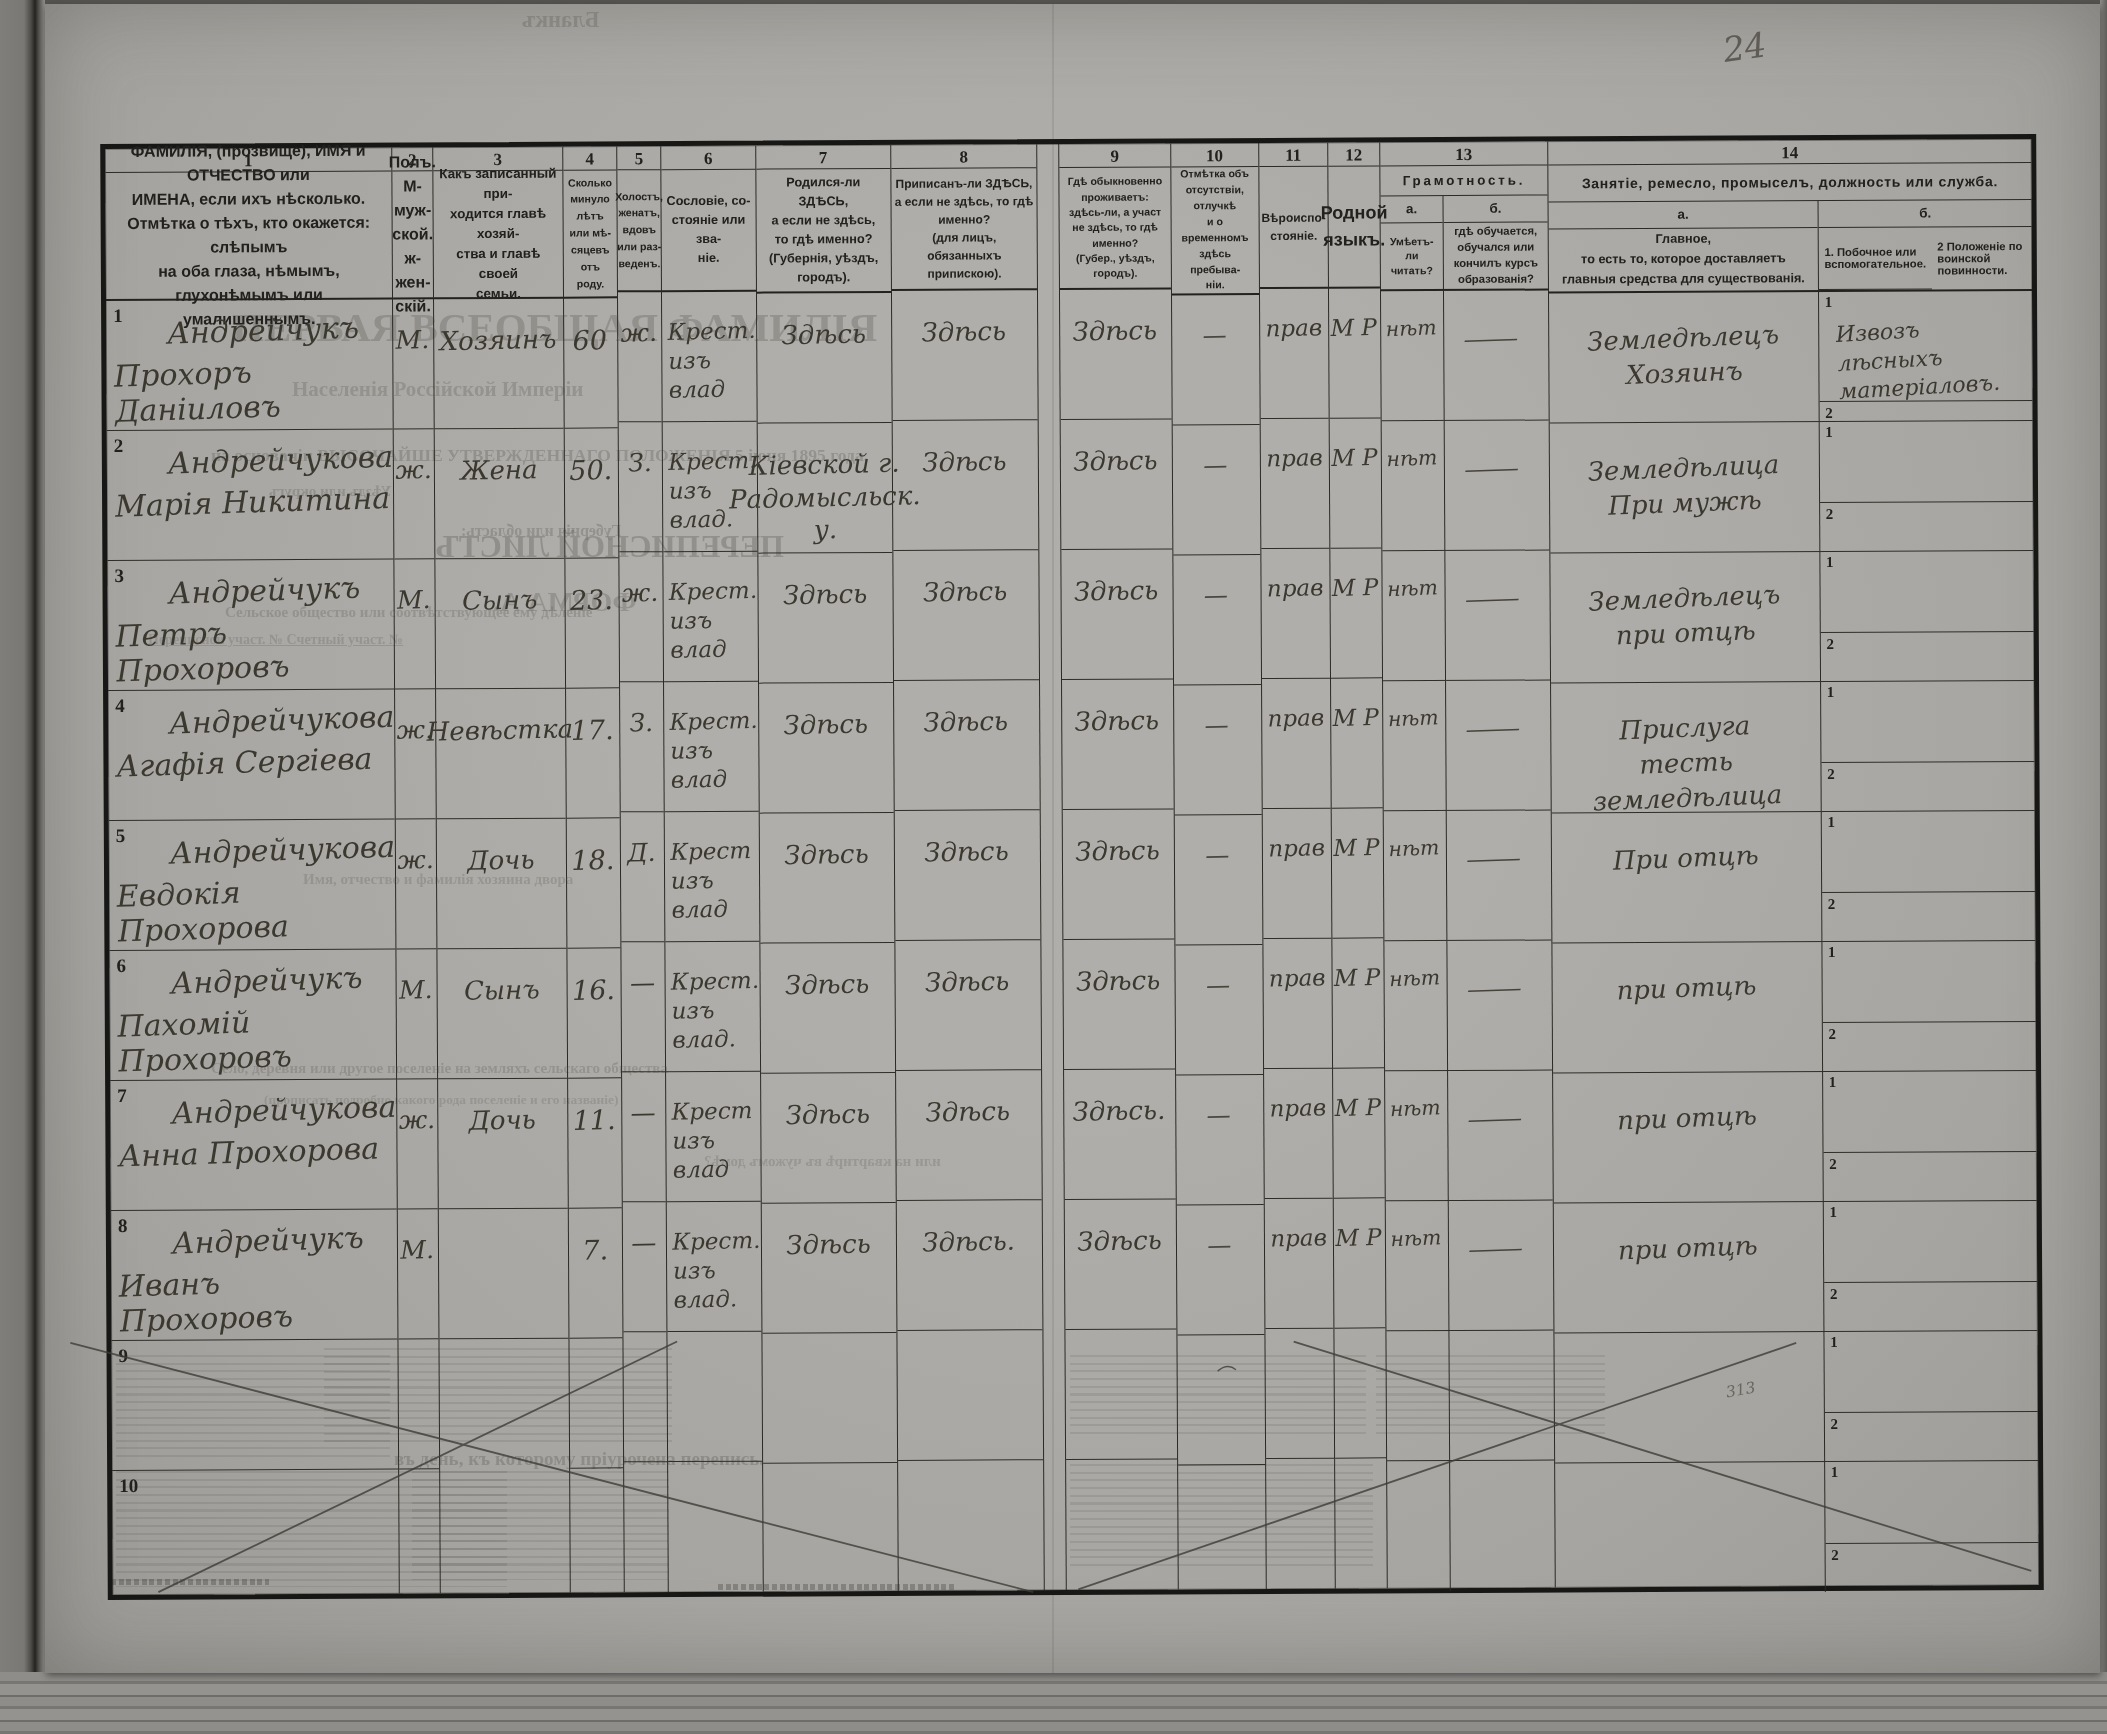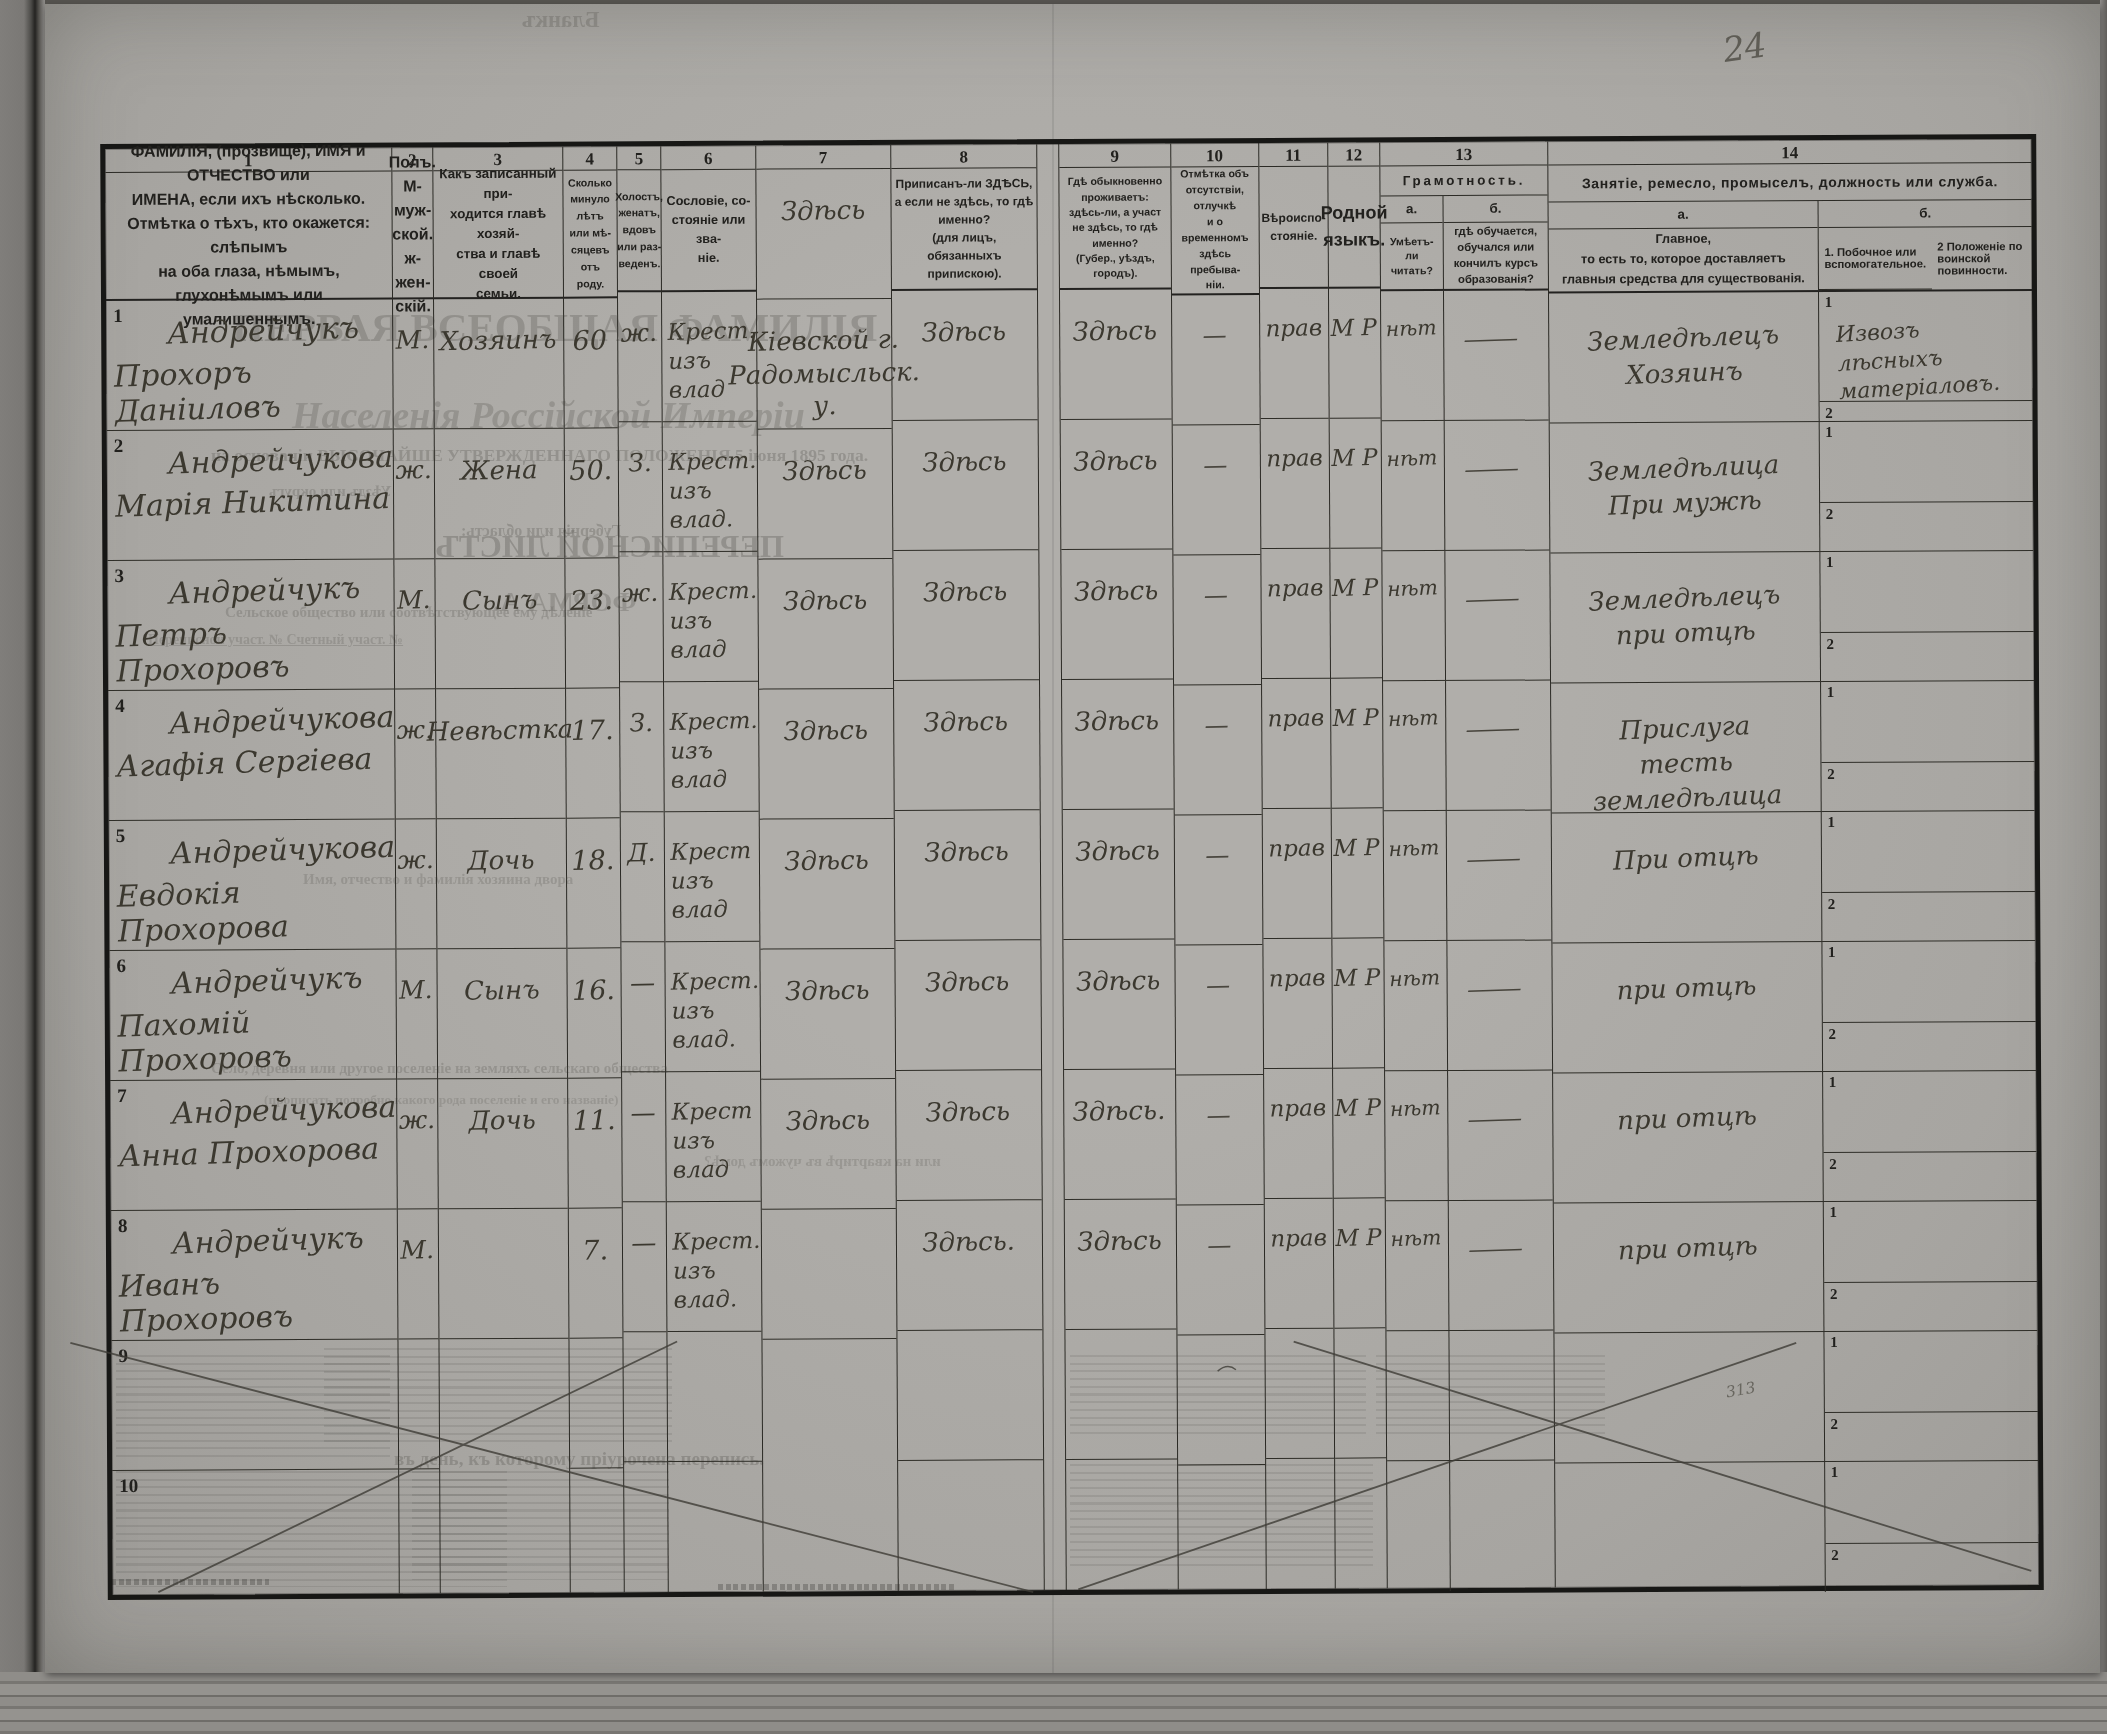--- a/index.html
+++ b/index.html
@@ -119,21 +119,21 @@
 
 <div class="paper"></div>
 <div class="fold"></div>
 
 <div class="pagenum">24</div>
 <div class="pencil313">313</div>
 
 <div id="ghosts">
     <div class="ghost mir" style="left: 522px; top: 7px; font-size: 22.5px; opacity: 0.45;">Бланкъ</div>
     <div class="ghost" style="left: 232px; top: 303px; font-size: 41px; opacity: 0.42;">ПЕРВАЯ ВСЕОБЩАЯ ФАМИЛІЯ</div>
-    <div class="ghost" style="left: 292px; top: 393px; font-size: 38px; opacity: 0.38; font-style: italic;">Населенія Россійской Имперіи</div>
+    <div class="ghost" style="left: 292px; top: 377px; font-size: 21px; opacity: 0.38;">Населенія Россійской Имперіи</div>
     <div class="ghost" style="left: 211px; top: 445px; font-size: 17.6px; opacity: 0.42;">на основаніи ВЫСОЧАЙШЕ УТВЕРЖДЕННАГО ПОЛОЖЕНІЯ 5 іюня 1895 года.</div>
     <div class="ghost mir" style="left: 269px; top: 483px; font-size: 15px; opacity: 0.4;">Уѣздъ или округъ</div>
     <div class="ghost mir" style="left: 461px; top: 522px; font-size: 16px; opacity: 0.42;">Губернія или область:</div>
     <div class="ghost mir" style="left: 435px; top: 529px; font-size: 31px; opacity: 0.45;">ПЕРЕПИСНОЙ ЛИСТЪ</div>
     <div class="ghost mir" style="left: 493px; top: 586px; font-size: 28px; opacity: 0.4;">ФОРМА А.</div>
     <div class="ghost" style="left: 148px; top: 632px; font-size: 14px; opacity: 0.35; text-decoration: underline;">Переписной участ. №      Счетный участ. №</div>
     <div class="ghost" style="left: 225px; top: 604px; font-size: 15px; opacity: 0.38;">Сельское общество или соотвѣтствующее ему дѣленіе</div>
     <div class="ghost" style="left: 303px; top: 871px; font-size: 15px; opacity: 0.35;">Имя, отчество и фамилія хозяина двора</div>
     <div class="ghost" style="left: 211px; top: 1060px; font-size: 15px; opacity: 0.38;">Село, деревня или другое поселеніе на земляхъ сельскаго общества</div>
     <div class="ghost" style="left: 264px; top: 1092px; font-size: 13.4px; opacity: 0.33;">(прописать подробно какого рода поселеніе и его названіе)</div>
@@ -417,20 +417,24 @@
           <div class="hw"></div>
         </div>
         <div class="cell vcell cell-estate">
           <div class="hw"></div>
         </div>
       </div>
   </div>
 
   <div class="col c7">
     <div class="colnum">7</div>
+    <div class="hdr h-c7">Родился-ли ЗДѢСЬ,
+а если не здѣсь,
+то гдѣ именно?
+(Губернія, уѣздъ, городъ).</div>
     <div class="body">
         <div class="cell vcell cell-birthplace">
           <div class="hw">Здѣсь</div>
         </div>
         <div class="cell vcell cell-birthplace">
           <div class="hw">Кіевской г.
 Радомысльск.
 у.</div>
         </div>
         <div class="cell vcell cell-birthplace">

